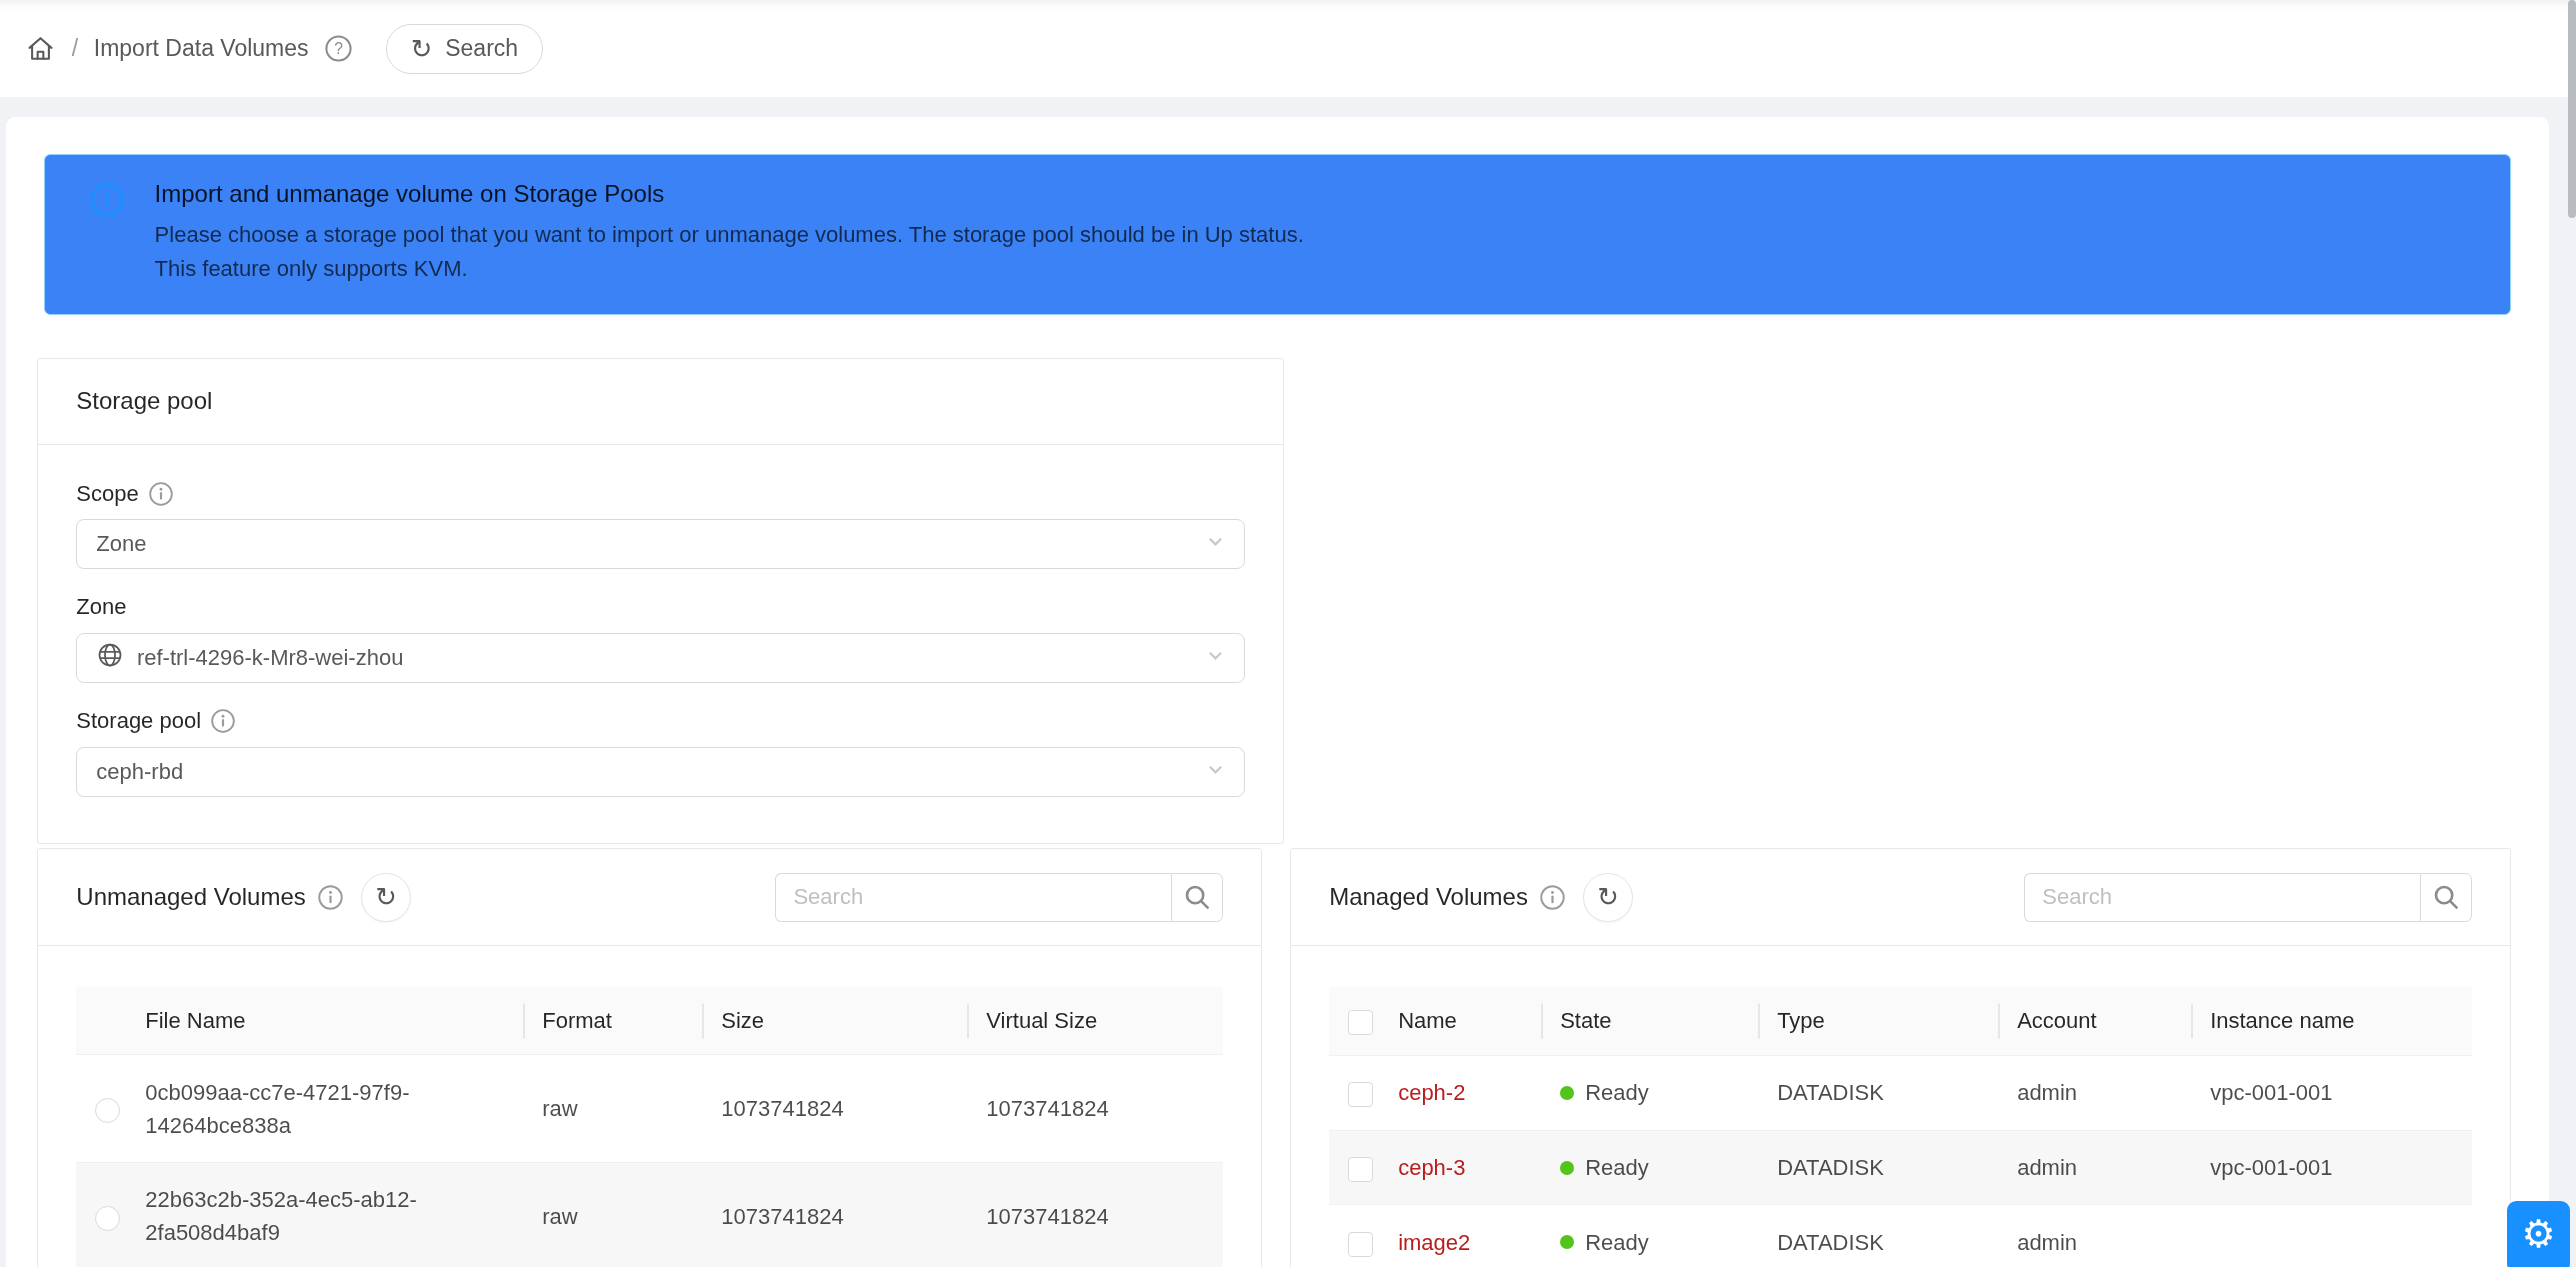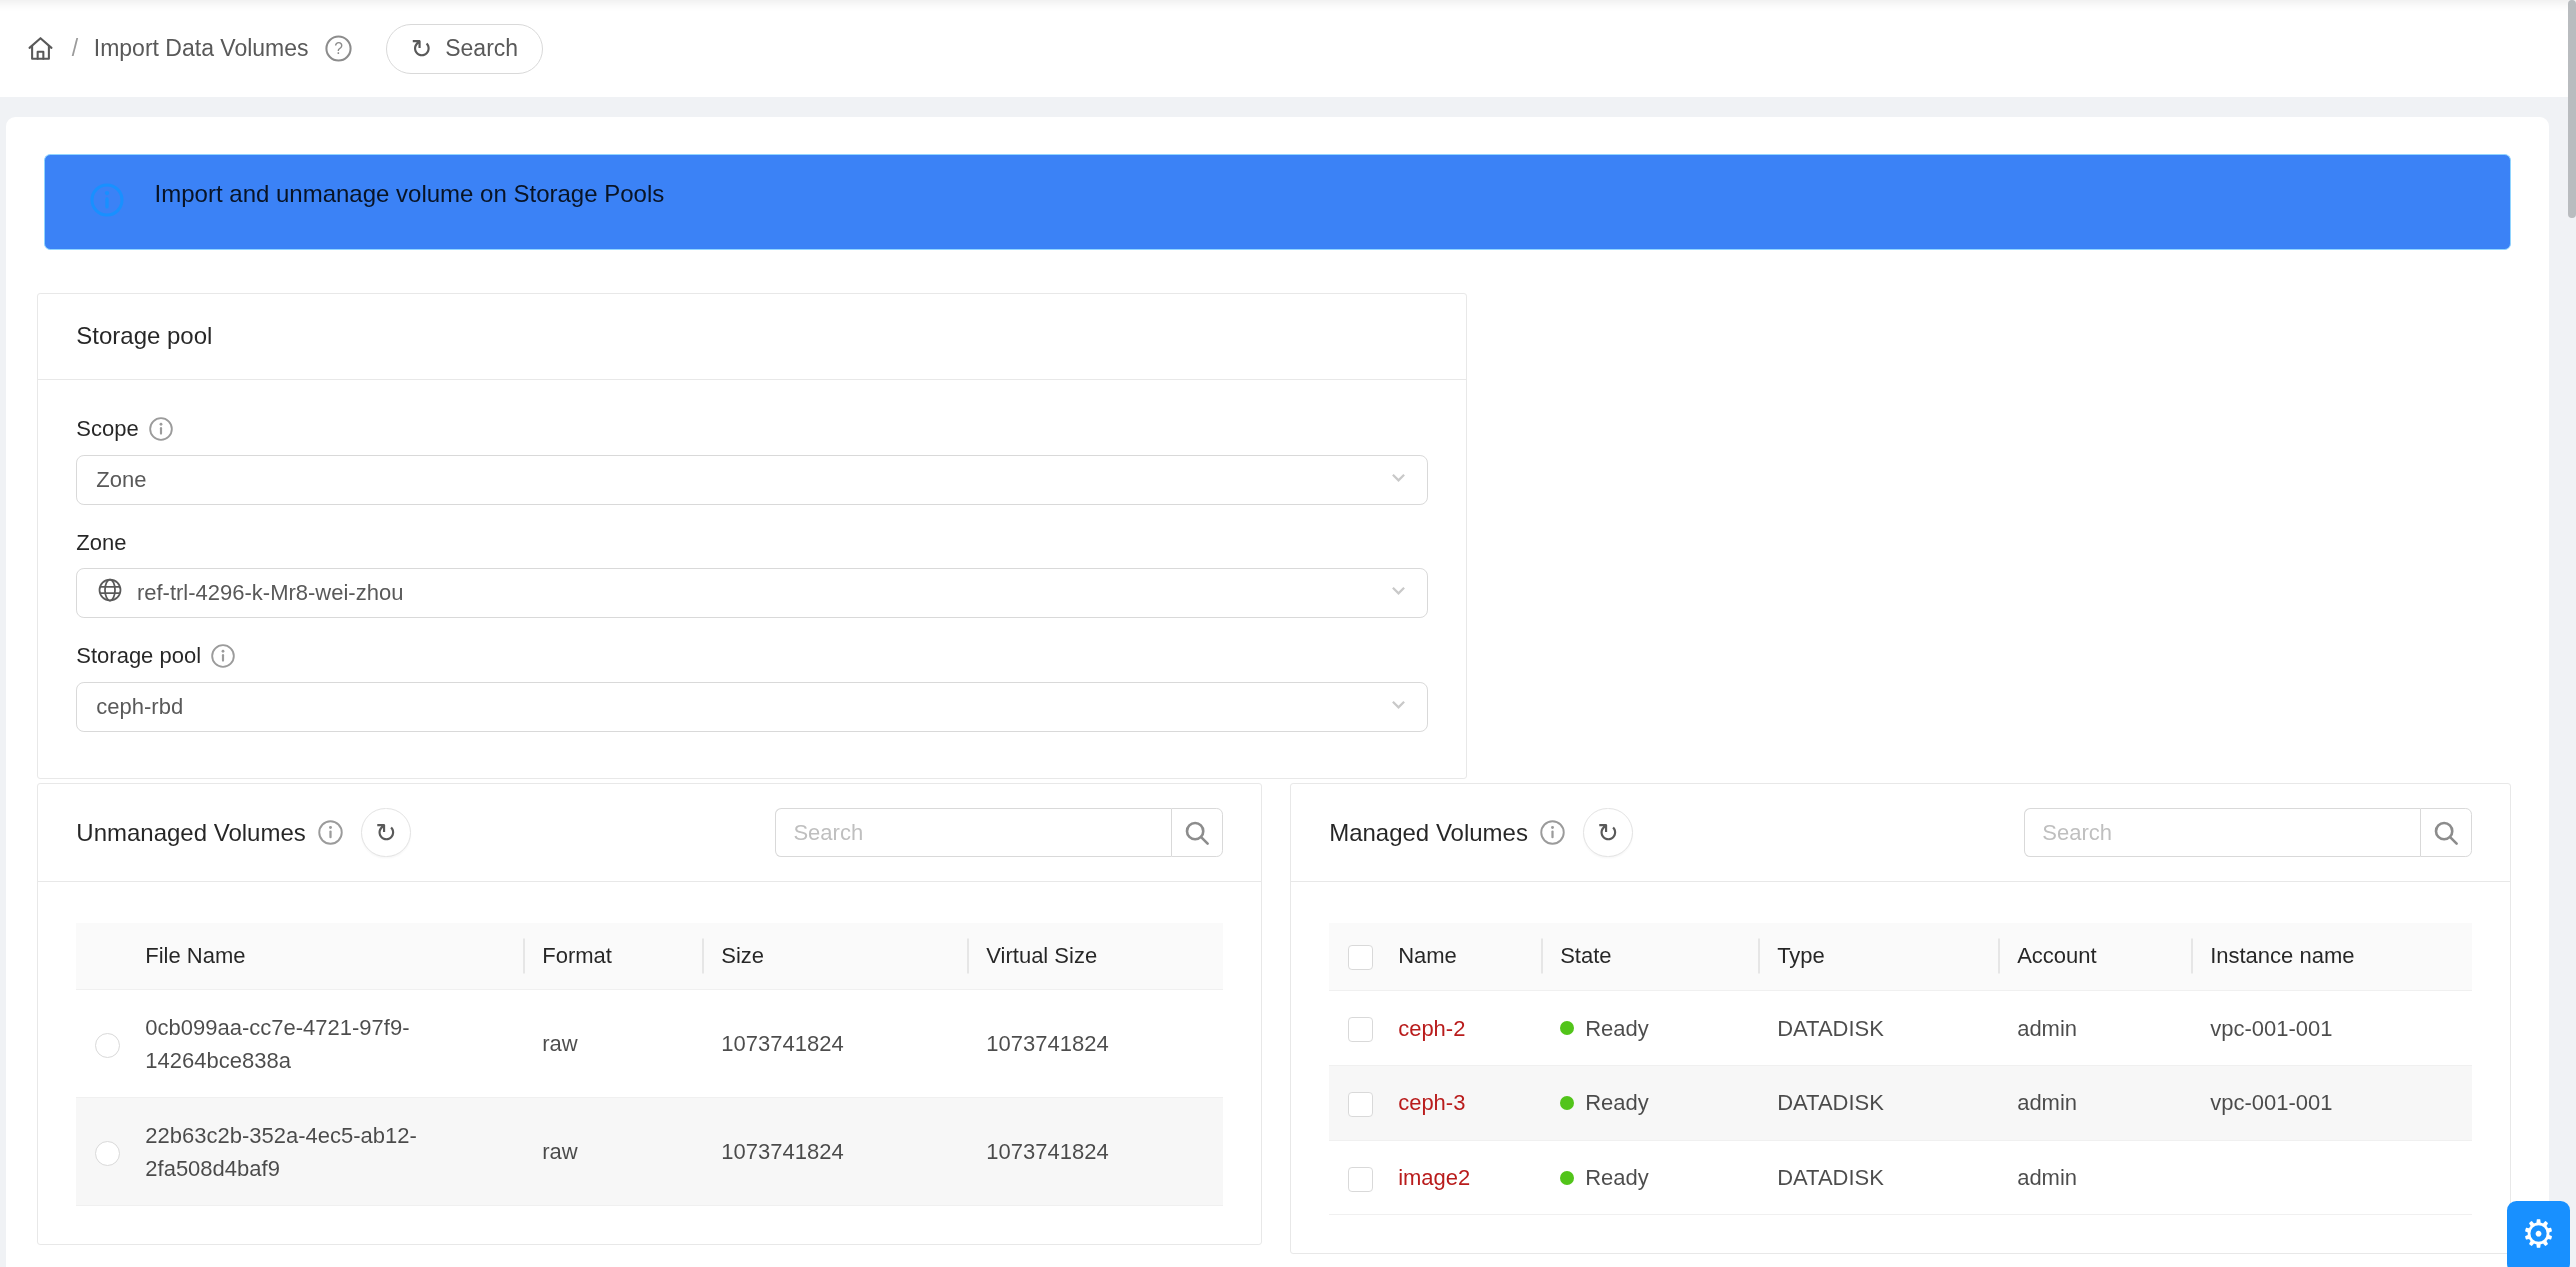--- a/index.html
+++ b/index.html
@@ -53,21 +53,21 @@
   
   .card { border:1.6px solid #e8e8e8; border-radius:3.1px; background:#fff; }
   .card-head {
     height:86px; padding:0 38px;
     display:flex; align-items:center;
     font-size:24px; color:rgba(0,0,0,0.85);
     border-bottom:1.6px solid #e8e8e8;
   }
 
   
-  .storage-card { width:1430px; margin-top:43px; }
+  .storage-card { width:1247px; margin-top:43px; }
   .storage-card .card-body { padding:36px 38px 46px; }
   .form-label { display:flex; align-items:center; gap:9.4px; font-size:22px; color:rgba(0,0,0,0.85); margin-bottom:12.6px;text-align:center; }
   .select-box {
     position:relative; height:50px; border:1.6px solid #d9d9d9; border-radius:7.9px;
     display:flex; align-items:center; gap:12.6px; padding:0 47px 0 19px;
     font-size:22px; color:#595959; background:#fff; cursor:pointer;
     margin-bottom:25px;
   }
   .select-box.last { margin-bottom:0; }
   .select-box .chev { position:absolute; right:15.7px; top:50%; transform:translateY(-50%); }
@@ -177,20 +177,24 @@
       <div class="alert">
         <span class="alert-icon">
           <svg viewBox="0 0 24 24" width="36" height="36">
             <circle cx="12" cy="12" r="10" fill="none" stroke="#1890ff" stroke-width="2"></circle>
             <circle cx="12" cy="7.4" r="1.4" fill="#1890ff"></circle>
             <rect x="10.9" y="10.2" width="2.2" height="7.5" rx="1.1" fill="#1890ff"></rect>
           </svg>
         </span>
         <div>
           <div class="alert-title">Import and unmanage volume on Storage Pools</div>
+          <div class="alert-desc">
+            <div>Please choose a storage pool that you want to import or unmanage volumes. The storage pool should be in Up status.</div>
+            <div>This feature only supports KVM.</div>
+          </div>
         </div>
       </div>
 
       <div class="card storage-card">
         <div class="card-head">Storage pool</div>
         <div class="card-body">
 
           <div class="form-label">
             <span>Scope</span>
             <span class="icon-btn">

